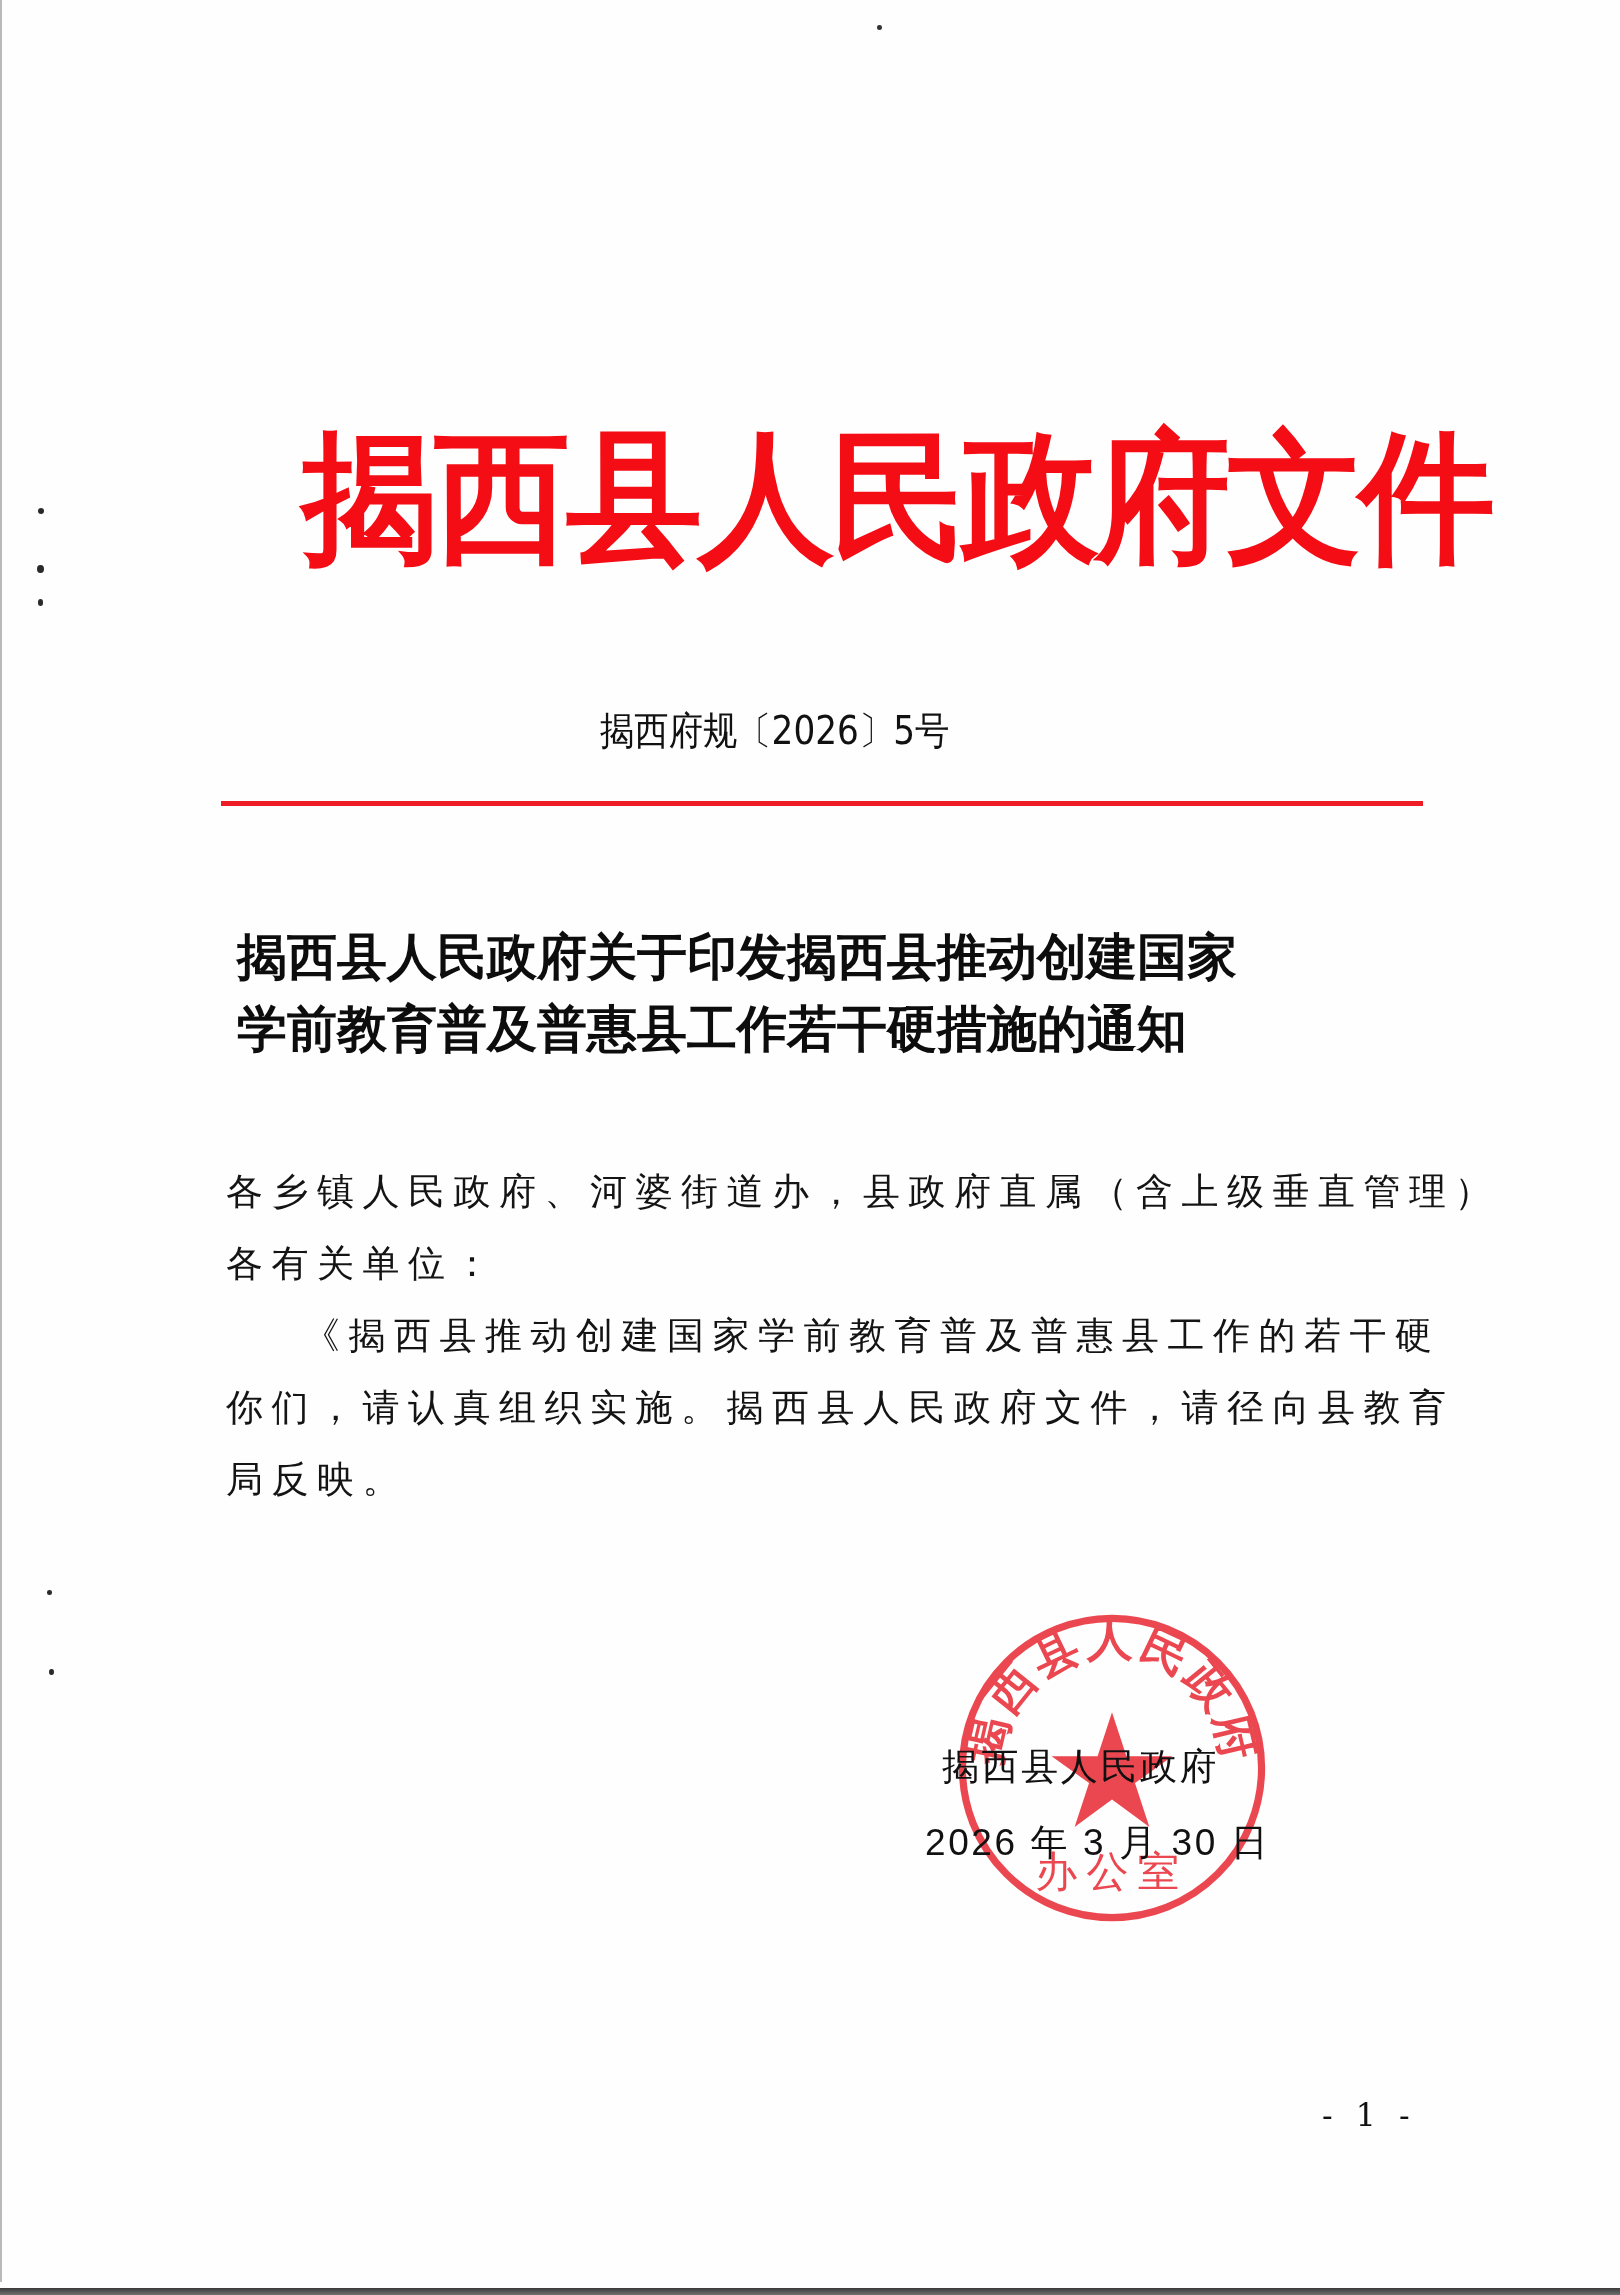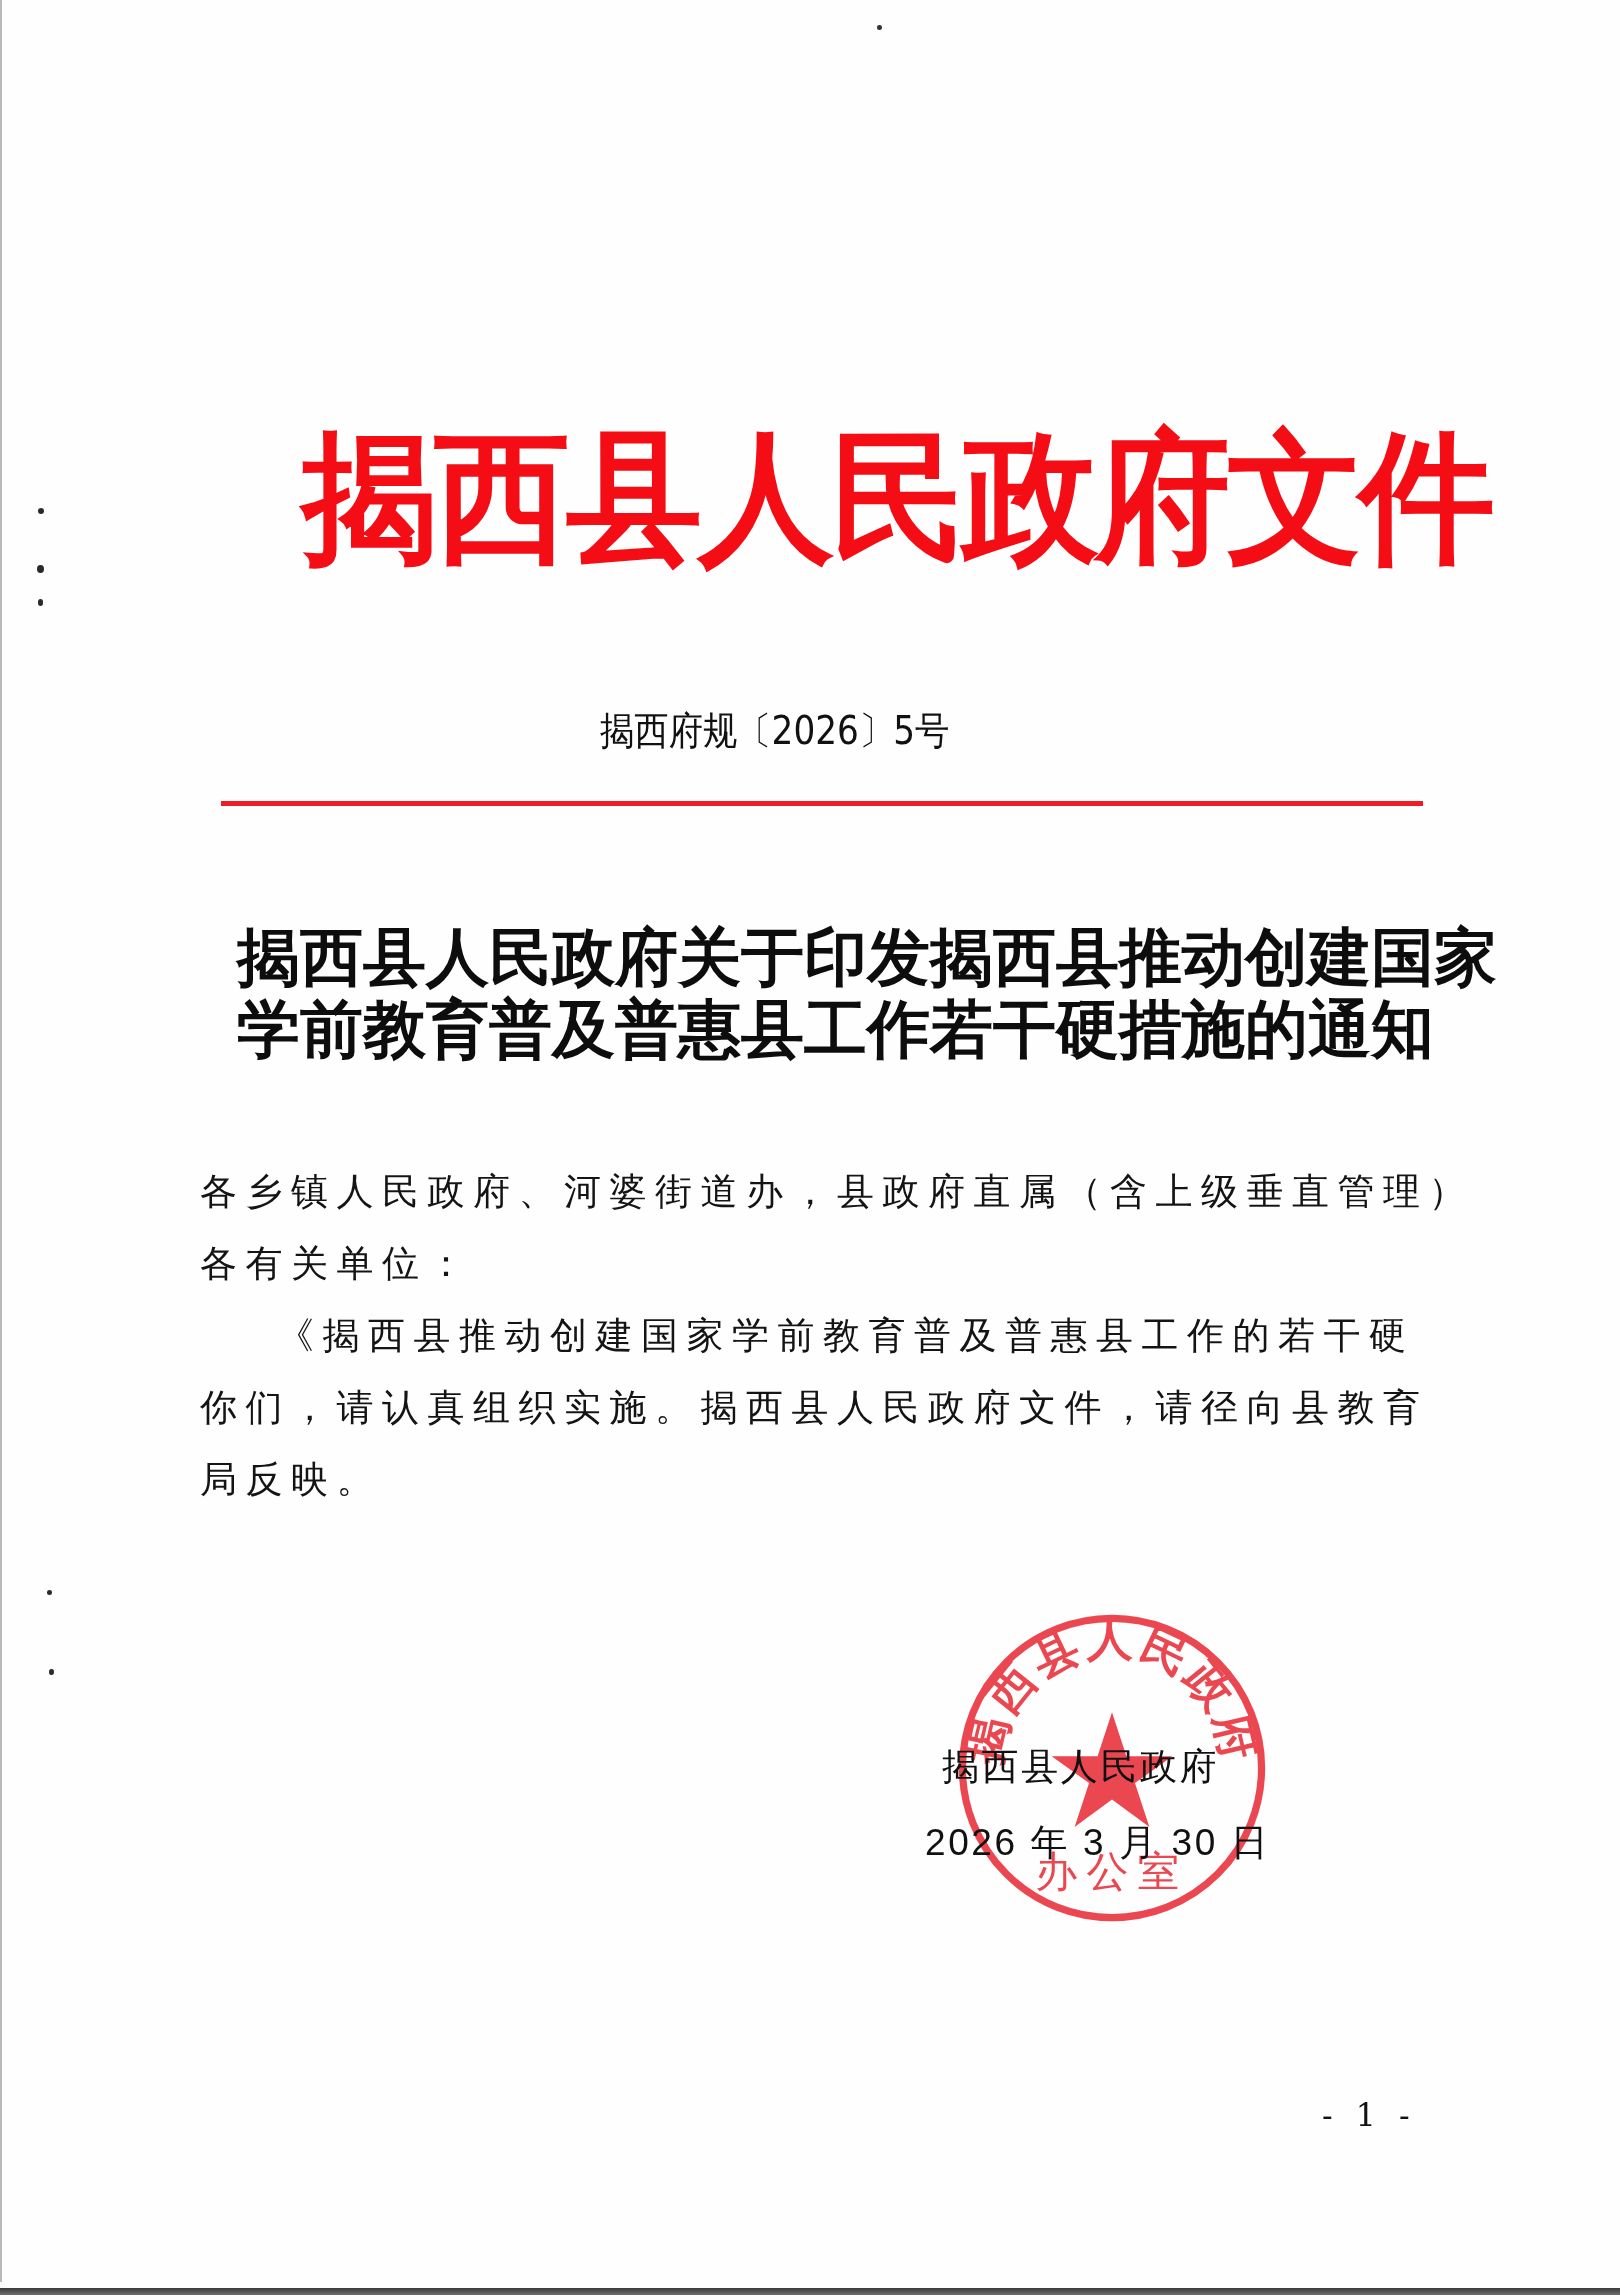--- a/index.html
+++ b/index.html
@@ -84,31 +84,31 @@
       width: 1202px;
       height: 4.6px;
       background: #ee1c25;
     }
     .doc-title {
       position: absolute;
       left: 237px;
       top: 921px;
       width: 1167px;
       font-weight: bold;
-      font-size: 63px;
+      font-size: 50px;
       line-height: 72px;
       letter-spacing: 0px;
       color: #0d0d0d;
       text-align: left;
       white-space: nowrap;
     }
     .doc-title div { height: 72px; }
     .body-text {
       position: absolute;
-      left: 200px;
+      left: 226px;
       width: 1220px;
       font-family: "DejaVu Sans", "Liberation Sans", sans-serif;
       font-size: 37px;
       line-height: 72px;
       letter-spacing: 8.5px;
       color: #141414;
       white-space: nowrap;
     }
     .addressee { top: 1156px; }
     .paragraph { top: 1300px; }

